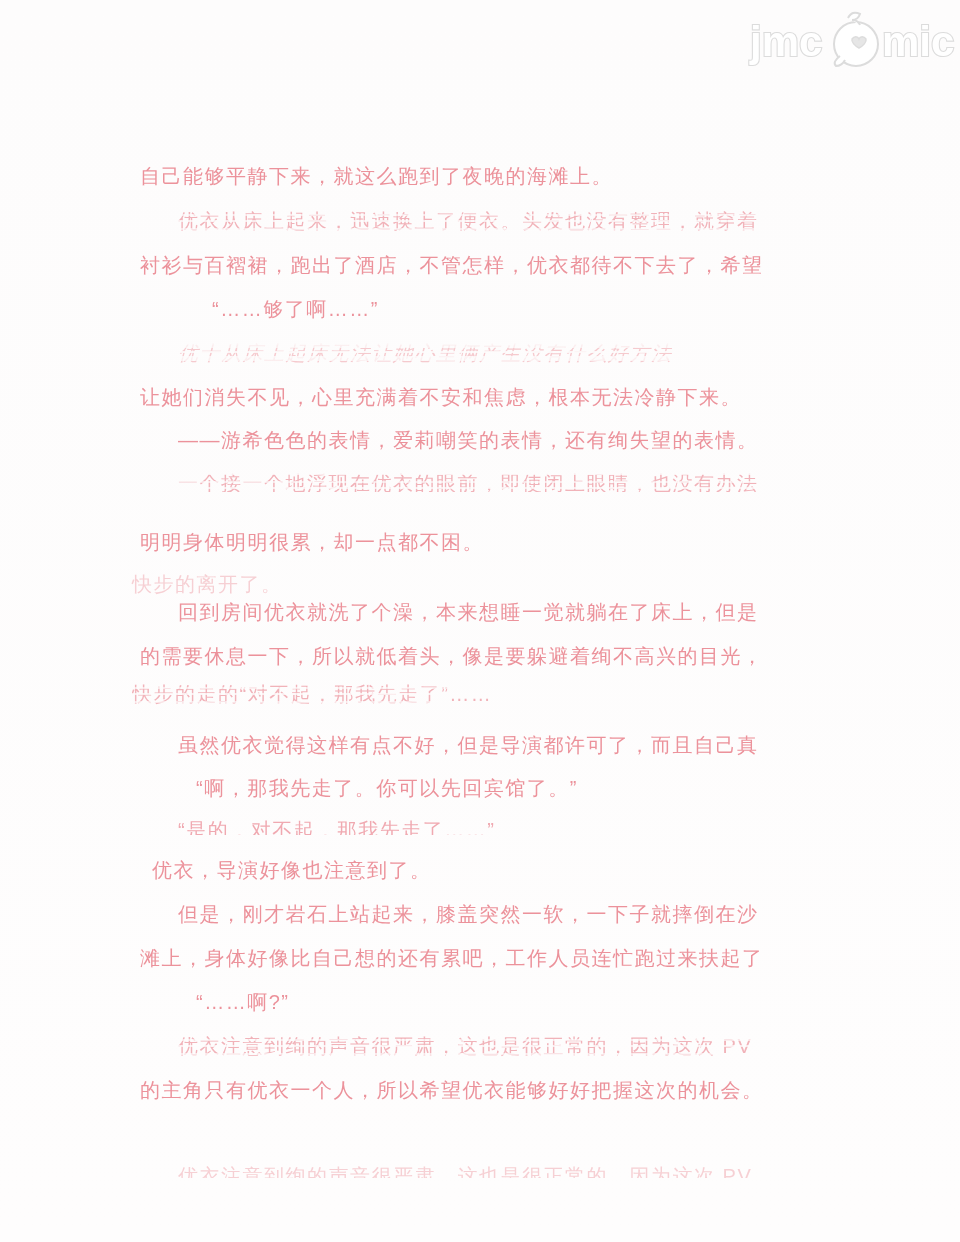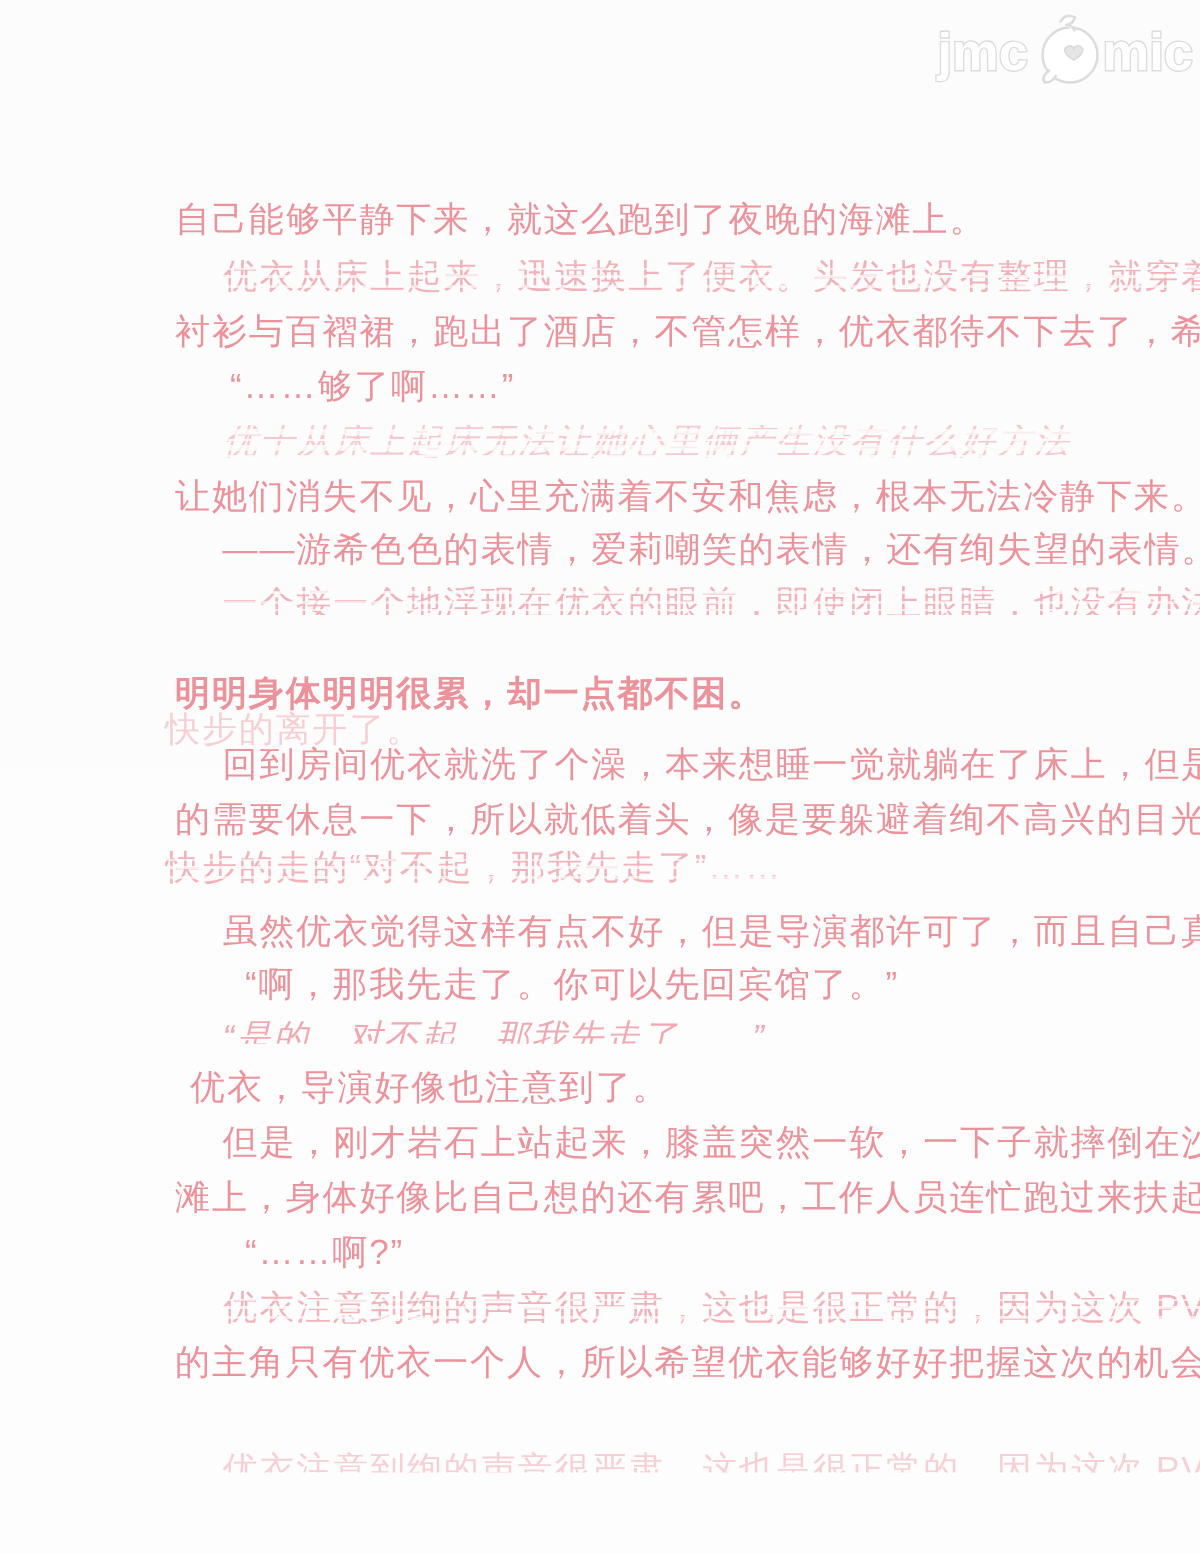--- a/index.html
+++ b/index.html
@@ -16,21 +16,21 @@
   .watermark svg{width:100%;height:100%;}
   .wm-txt{
     font-family:"Liberation Sans","DejaVu Sans",sans-serif;
     font-weight:bold;
     paint-order:stroke fill;
   }
 
   
   .line{
     position:absolute;
-    font-size:28px;line-height:36px;
+    font-size:20px;line-height:36px;
     color:#ec929b;
     letter-spacing:1.5px;
     white-space:nowrap;
   }
   .clipped{overflow:hidden;}
   .clipped .inner{display:block;}
   .c27{height:27px;}
   .c24{height:23px;}
   .c20{height:20px;}
 
@@ -66,35 +66,35 @@
         </g>
         <text class="wm-txt" x="134" y="48" font-size="42" stroke-width="2.2">mic</text>
       </g>
     </svg>
   </div>
 
   <div id="text-layer">
       <div class="line" style="top: 158px; left: 140px;"><span class="inner">自己能够平静下来，就这么跑到了夜晚的海滩上。</span></div>
       <div class="line v-corrupt" style="top: 203px; left: 178px;"><span class="inner">优衣从床上起来，迅速换上了便衣。头发也没有整理，就穿着</span></div>
       <div class="line" style="top: 247px; left: 140px;"><span class="inner">衬衫与百褶裙，跑出了酒店，不管怎样，优衣都待不下去了，希望</span></div>
-      <div class="line" style="top: 291px; left: 184px;"><span class="inner">“……够了啊……”</span></div>
+      <div class="line" style="top: 291px; left: 212px;"><span class="inner">“……够了啊……”</span></div>
       <div class="line v-heavy" style="top: 335px; left: 178px;"><span class="inner">优十从床上起床无法让她心里俩产生没有什么好方法</span></div>
       <div class="line" style="top: 379px; left: 140px;"><span class="inner">让她们消失不见，心里充满着不安和焦虑，根本无法冷静下来。</span></div>
       <div class="line" style="top: 422px; left: 178px;"><span class="inner">——游希色色的表情，爱莉嘲笑的表情，还有绚失望的表情。</span></div>
       <div class="line v-corrupt clipped c27" style="top: 465px; left: 178px;">
         <span class="inner">一个接一个地浮现在优衣的眼前，即使闭上眼睛，也没有办法</span>
       </div>
-      <div class="line" style="top: 537px; left: 140px; font-weight: bold;"><span class="inner">明明身体明明很累，却一点都不困。</span></div>
+      <div class="line" style="top: 524px; left: 140px;"><span class="inner">明明身体明明很累，却一点都不困。</span></div>
       <div class="line v-faded" style="top: 550px; left: 132px; margin-top: 16px;"><span class="inner">快步的离开了。</span></div>
       <div class="line" style="top: 594px; left: 178px;"><span class="inner">回到房间优衣就洗了个澡，本来想睡一觉就躺在了床上，但是</span></div>
       <div class="line" style="top: 638px; left: 140px;"><span class="inner">的需要休息一下，所以就低着头，像是要躲避着绚不高兴的目光，</span></div>
       <div class="line v-corrupt" style="top: 652px; left: 132px; margin-top: 24px;"><span class="inner">快步的走的“对不起，那我先走了”……</span></div>
       <div class="line" style="top: 727px; left: 178px;"><span class="inner">虽然优衣觉得这样有点不好，但是导演都许可了，而且自己真</span></div>
       <div class="line" style="top: 770px; left: 196px;"><span class="inner">“啊，那我先走了。你可以先回宾馆了。”</span></div>
-      <div class="line v-soft clipped c24" style="top: 812px; left: 178px; font-style: italic;">
+      <div class="line v-soft clipped c24" style="top: 812px; left: 178px;">
         <span class="inner">“是的，对不起，那我先走了……”</span>
       </div>
       <div class="line" style="top: 852px; left: 140px; margin-left: 12px;"><span class="inner">优衣，导演好像也注意到了。</span></div>
       <div class="line" style="top: 896px; left: 178px;"><span class="inner">但是，刚才岩石上站起来，膝盖突然一软，一下子就摔倒在沙</span></div>
       <div class="line" style="top: 940px; left: 140px;"><span class="inner">滩上，身体好像比自己想的还有累吧，工作人员连忙跑过来扶起了</span></div>
       <div class="line" style="top: 984px; left: 196px;"><span class="inner">“……啊?”</span></div>
       <div class="line v-corrupt" style="top: 1028px; left: 178px;"><span class="inner">优衣注意到绚的声音很严肃，这也是很正常的，因为这次 PV</span></div>
       <div class="line" style="top: 1072px; left: 140px;"><span class="inner">的主角只有优衣一个人，所以希望优衣能够好好把握这次的机会。</span></div>
       <div class="line v-faded clipped c20" style="top: 1158px; left: 178px;">
         <span class="inner">优衣注意到绚的声音很严肃，这也是很正常的，因为这次 PV</span>

